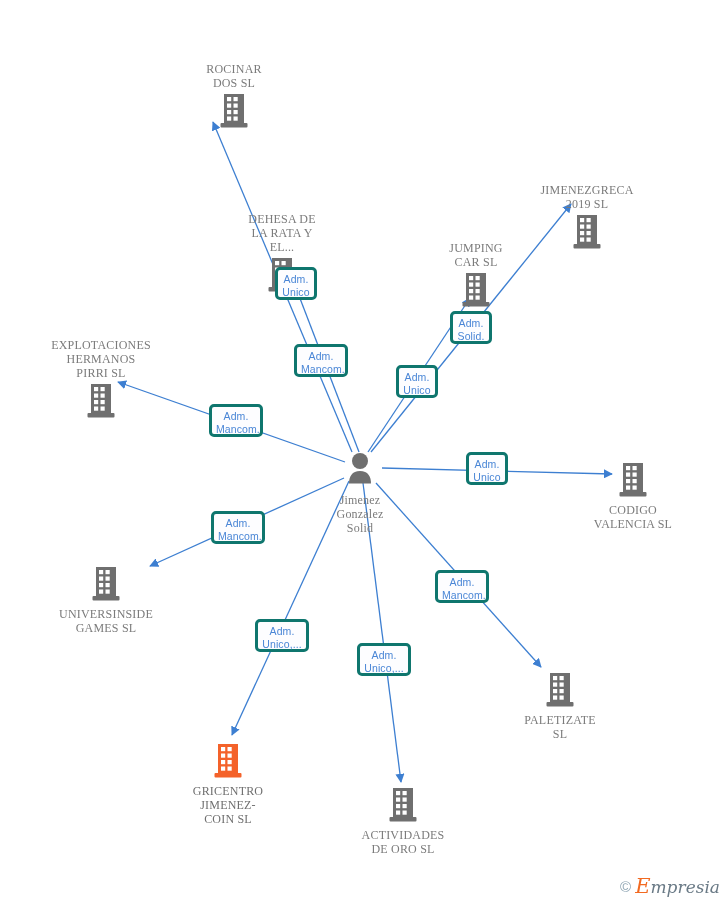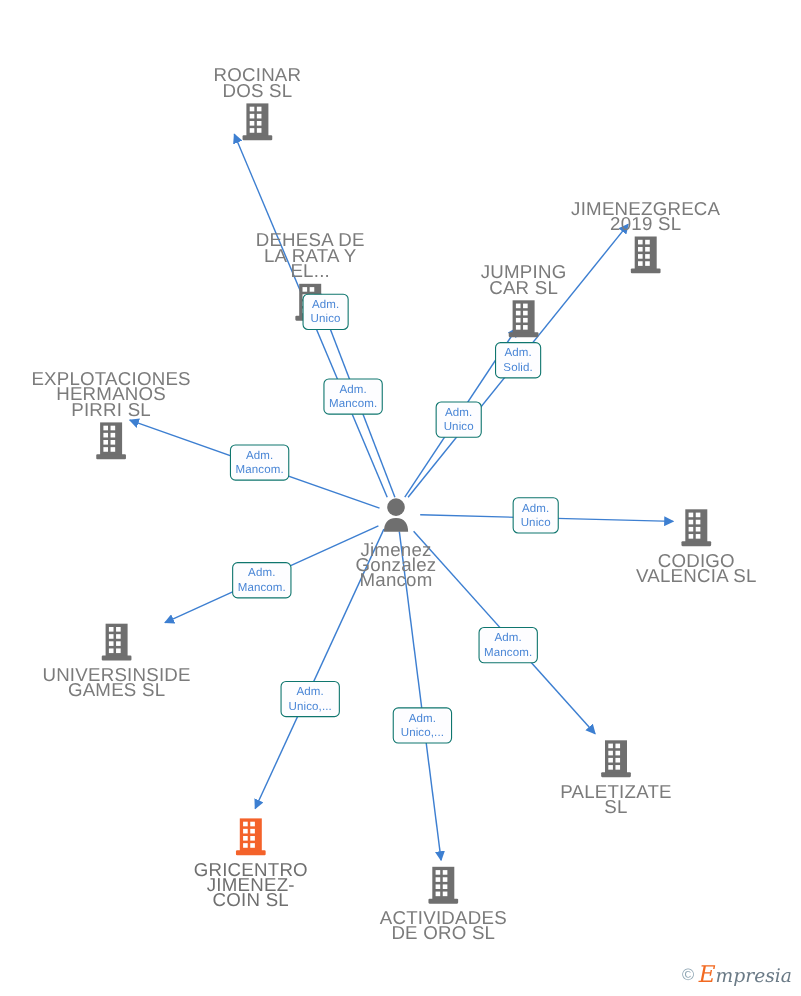--- a/index.html
+++ b/index.html
@@ -30,39 +30,40 @@
     pointer-events: auto;
   }
   .node .glyph {
     display: block;
     line-height: 1;
     height: 40px;
   }
   .node .glyph svg { display: inline-block; }
   .node .caption {
     display: block;
-    font-size: 17px;
+    font-size: 12px;
     letter-spacing: 0.2px;
     color: #7b7b7b;
     line-height: 14px;
     white-space: pre-line;
+    font-family: Liberation Serif, serif;
   }
   .node.below .caption { margin-top: 2px; }
   .node.above .caption { margin-bottom: 2px; }
   .node.highlight .caption { color: #6f6f6f; }
 
   
   #person-node .caption { color: #7b7b7b; }
 
   
   .edge-label {
     position: absolute;
     box-sizing: border-box;
     background: #fdfdff;
-    border: 1px solid #0f766e;
+    border: 3px solid #0f766e;
     border-radius: 5px;
     color: #4a86d6;
     font-size: 10.5px;
     line-height: 13px;
     text-align: center;
     padding: 3px 4px 3px 4px;
     white-space: pre-line;
     letter-spacing: 0.1px;
   }
   
@@ -276,21 +277,21 @@
       <span class="caption">ACTIVIDADES
 DE ORO SL</span>
     </div>
     <div class="node below" id="person-node" style="left: 360px; top: 451px;">
       <span class="glyph"><svg width="34" height="36" viewBox="0 0 34 36" aria-hidden="true">
           <circle cx="17" cy="10" r="8" fill="#6f6f6f"></circle>
           <path d="M17 20c-8 0-11 5.5-11 12.5h22C28 25.5 25 20 17 20z" fill="#6f6f6f"></path>
         </svg></span>
       <span class="caption">Jimenez
 Gonzalez
-Mancom</span>
+Solid</span>
     </div>
   </div>
 <div id="label-layer">
     <div class="edge-label" style="left: 294px; top: 344px; width: 54px; height: 33px;">Adm.
 Mancom.</div>
     <div class="edge-label" style="left: 275px; top: 267px; width: 42px; height: 33px;">Adm.
 Unico</div>
     <div class="edge-label" style="left: 396px; top: 365px; width: 42px; height: 33px;">Adm.
 Unico</div>
     <div class="edge-label" style="left: 450px; top: 311px; width: 42px; height: 33px;">Adm.

